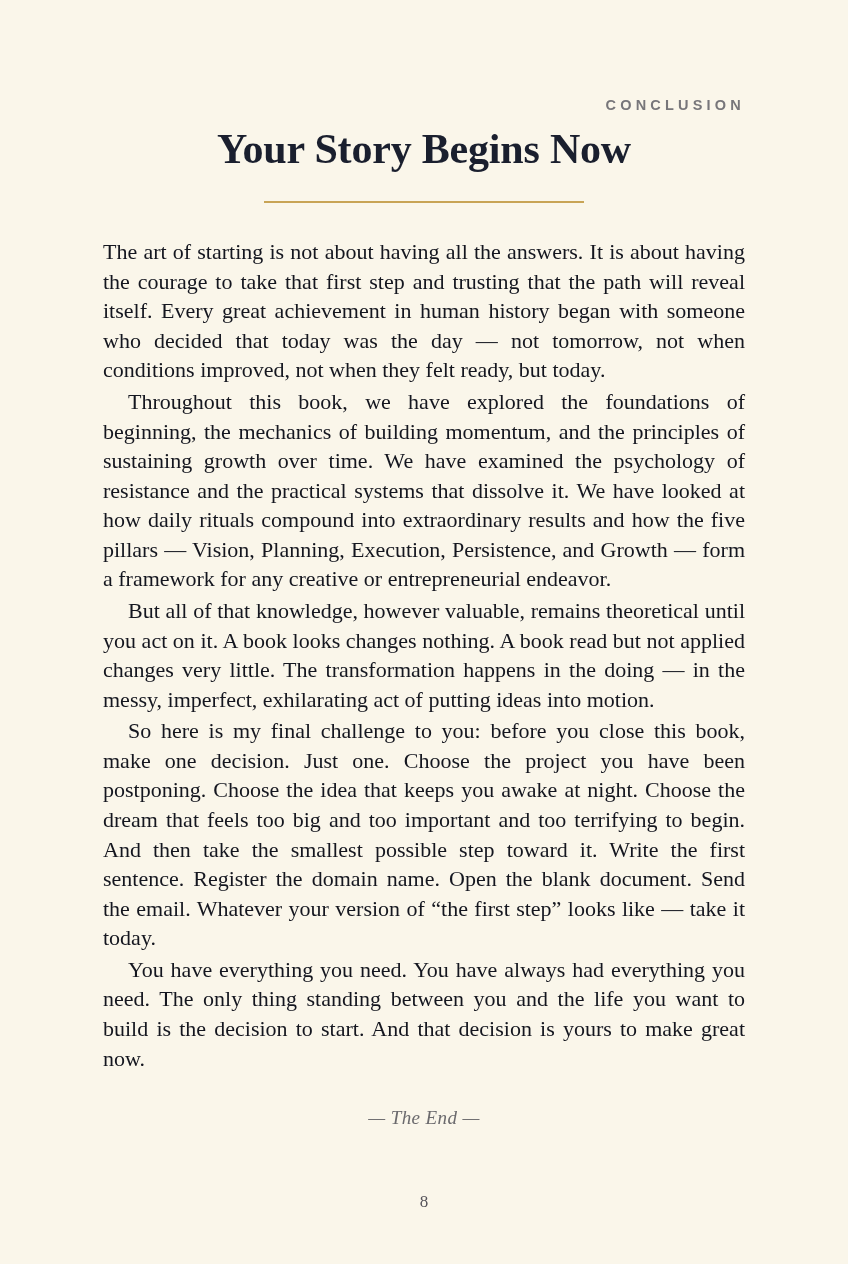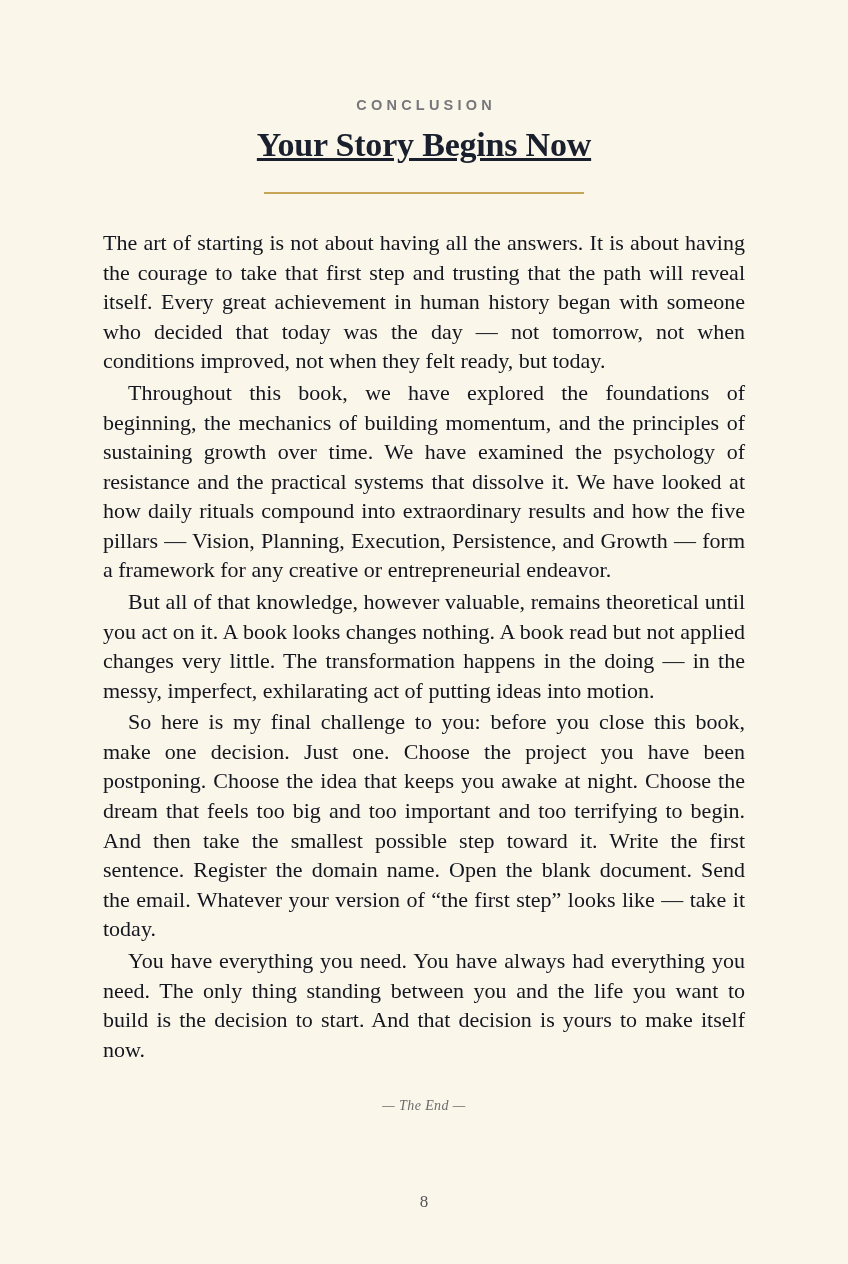--- a/index.html
+++ b/index.html
@@ -20,38 +20,37 @@
     height: 1264px;
     box-sizing: border-box;
     padding: 0 103px;
     display: flex;
     flex-direction: column;
   }
 
   
   .eyebrow {
     margin-top: 97px;
-    text-align: center;
+    text-align: right;
     font-family: "Liberation Sans", "DejaVu Sans", sans-serif;
     font-size: 14.5px;
     font-weight: 600;
     letter-spacing: 4.2px;
     color: #77767a;
     text-indent: 4.2px;
   }
   .chapter-title {
     margin: 13px 0 0 0;
     text-align: center;
     font-family: "Liberation Serif", "DejaVu Serif", serif;
-    font-size: 34px;
+    font-size: 42px;
     font-weight: bold;
     letter-spacing: -0.2px;
     color: #1a1f2e;
     line-height: 1.12;
-    text-decoration: underline;
   }
   .divider {
     width: 320px;
     height: 2px;
     margin: 28px auto 0 auto;
     background: #c8a456;
     border: none;
   }
 
   
@@ -70,21 +69,21 @@
   .body-copy p + p {
     margin-top: 2px;
     text-indent: 25px;
   }
 
   
   .end-mark {
     margin-top: 34px;
     text-align: center;
     font-style: italic;
-    font-size: 14px;
+    font-size: 19px;
     color: #6b6a6d;
     letter-spacing: 0.4px;
   }
 
   
   .folio {
     position: absolute;
     left: 0;
     right: 0;
     bottom: 52px;
@@ -102,20 +101,20 @@
 
   <h1 class="chapter-title">Your Story Begins Now</h1>
 
   <hr class="divider">
 
   <div class="body-copy">
     <p>The art of starting is not about having all the answers. It is about having the courage to take that first step and trusting that the path will reveal itself. Every great achievement in human history began with someone who decided that today was the day — not tomorrow, not when conditions improved, not when they felt ready, but today.</p>
     <p>Throughout this book, we have explored the foundations of beginning, the mechanics of building momentum, and the principles of sustaining growth over time. We have examined the psychology of resistance and the practical systems that dissolve it. We have looked at how daily rituals compound into extraordinary results and how the five pillars — Vision, Planning, Execution, Persistence, and Growth — form a framework for any creative or entrepreneurial endeavor.</p>
     <p>But all of that knowledge, however valuable, remains theoretical until you act on it. A book looks changes nothing. A book read but not applied changes very little. The transformation happens in the doing — in the messy, imperfect, exhilarating act of putting ideas into motion.</p>
     <p>So here is my final challenge to you: before you close this book, make one decision. Just one. Choose the project you have been postponing. Choose the idea that keeps you awake at night. Choose the dream that feels too big and too important and too terrifying to begin. And then take the smallest possible step toward it. Write the first sentence. Register the domain name. Open the blank document. Send the email. Whatever your version of “the first step” looks like — take it today.</p>
-    <p>You have everything you need. You have always had everything you need. The only thing standing between you and the life you want to build is the decision to start. And that decision is yours to make itself now.</p>
+    <p>You have everything you need. You have always had everything you need. The only thing standing between you and the life you want to build is the decision to start. And that decision is yours to make great now.</p>
   </div>
 
   <div class="end-mark">— The End —</div>
 
   <div class="folio">8</div>
 
 </div>
 
 </body></html>

